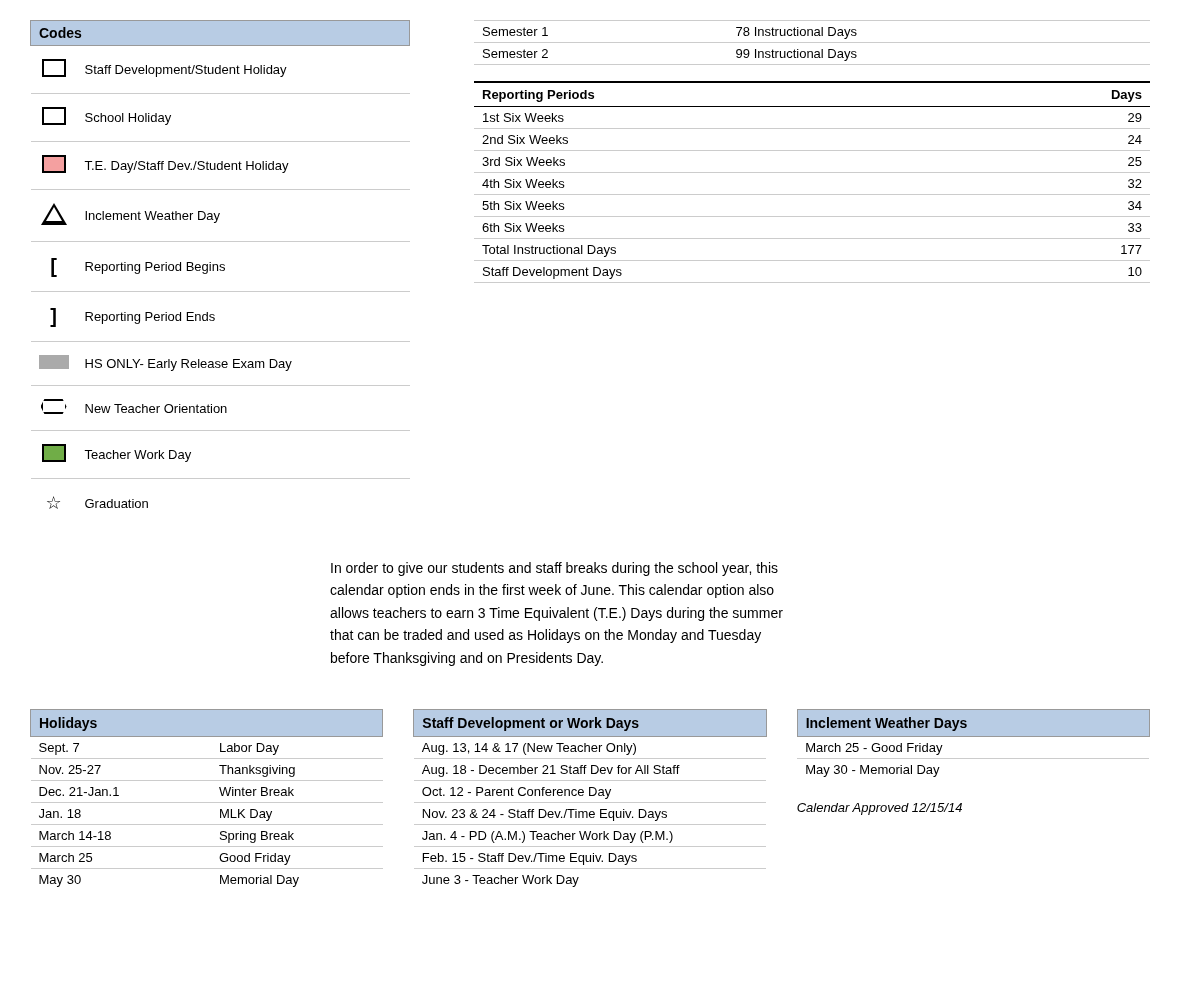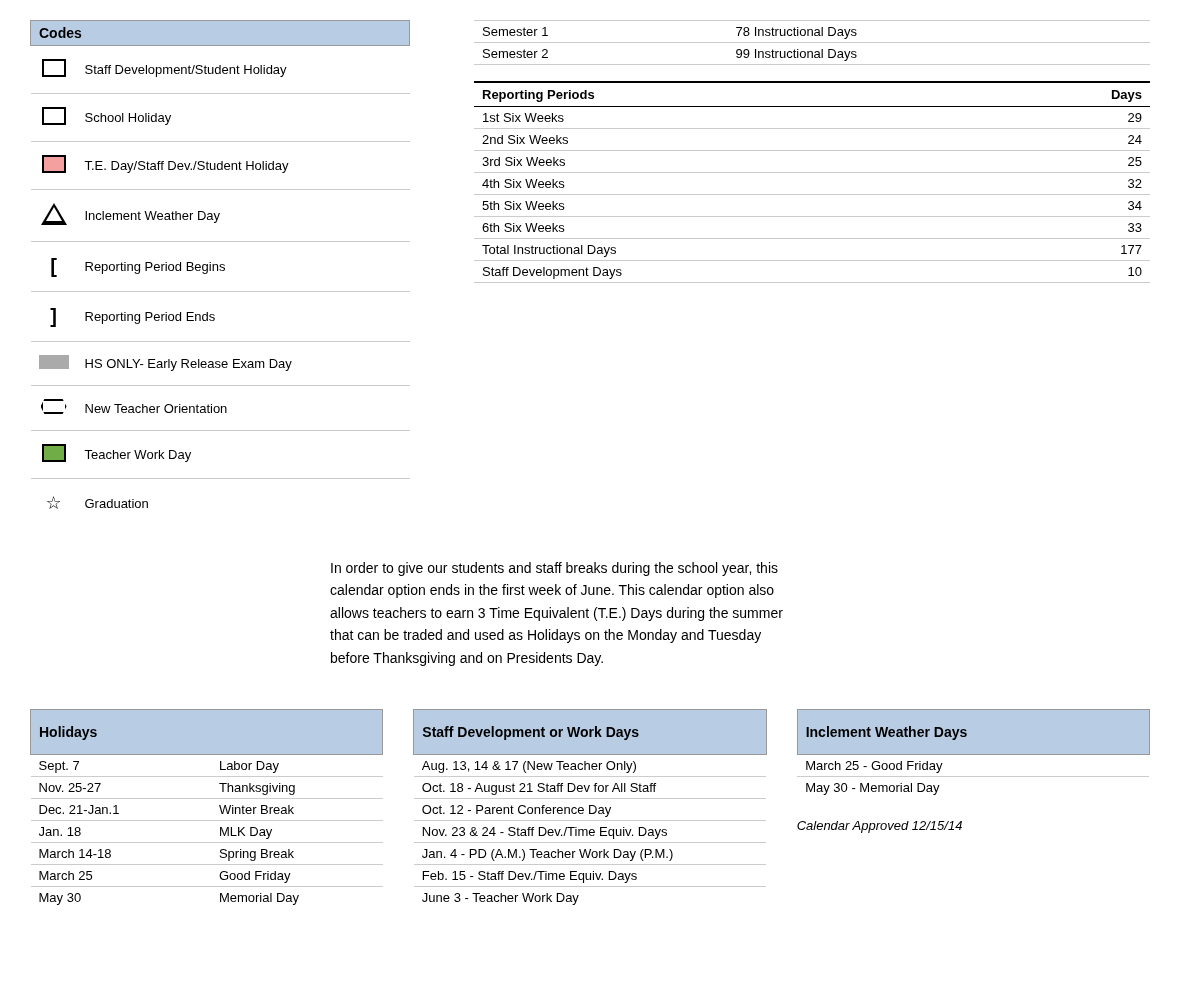--- a/index.html
+++ b/index.html
@@ -183,21 +183,21 @@
       flex: 1;
     }
 
     .bottom-table {
       border-collapse: collapse;
       width: 100%;
     }
     .bottom-table thead th {
       background: #b8cce4;
       text-align: left;
-      padding: 14px 8px;
+      padding: 5px 8px;
       font-size: 14px;
       font-weight: bold;
       border: 1px solid #999;
     }
     .bottom-table td {
       padding: 3px 8px;
       border-bottom: 1px solid #ccc;
       vertical-align: top;
     }
     .bottom-table td:first-child {
@@ -380,21 +380,21 @@
       <thead>
         <tr>
           <th>Staff Development or Work Days</th>
         </tr>
       </thead>
       <tbody id="staff-dev-tbody">
           <tr>
             <td>Aug. 13, 14 &amp; 17 (New Teacher Only)</td>
           </tr>
           <tr>
-            <td>Oct. 18 - August 21 Staff Dev for All Staff</td>
+            <td>Aug. 18 - December 21 Staff Dev for All Staff</td>
           </tr>
           <tr>
             <td>Oct. 12 - Parent Conference Day</td>
           </tr>
           <tr>
             <td>Nov. 23 &amp; 24 - Staff Dev./Time Equiv. Days</td>
           </tr>
           <tr>
             <td>Jan. 4 - PD (A.M.) Teacher Work Day (P.M.)</td>
           </tr>

